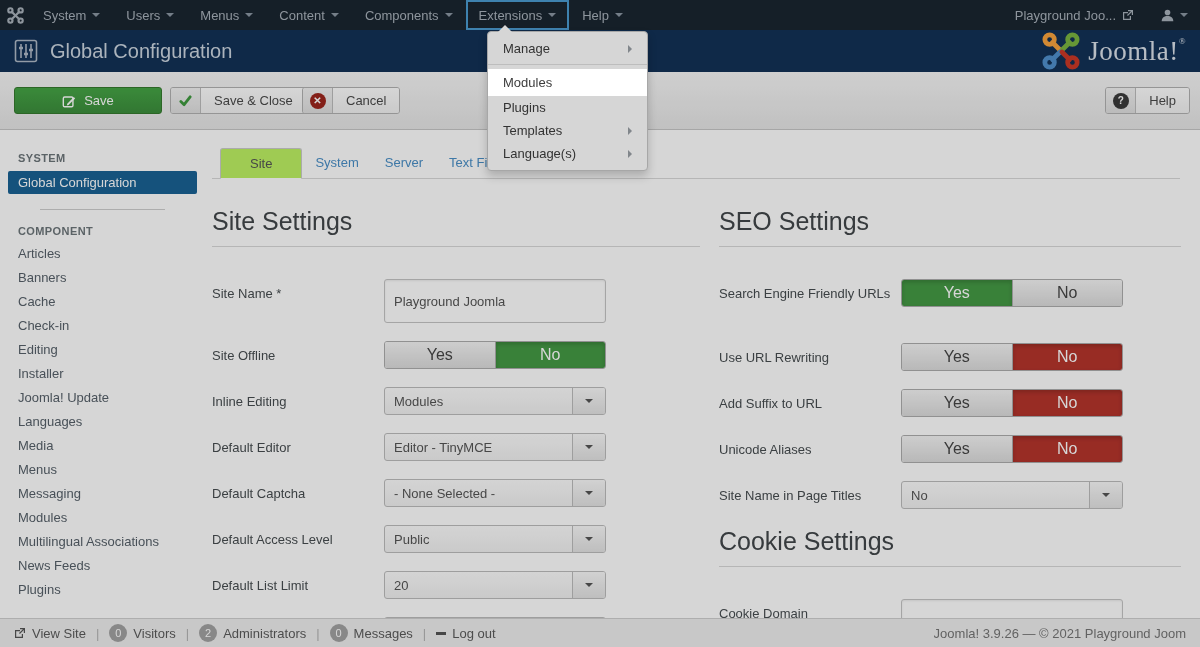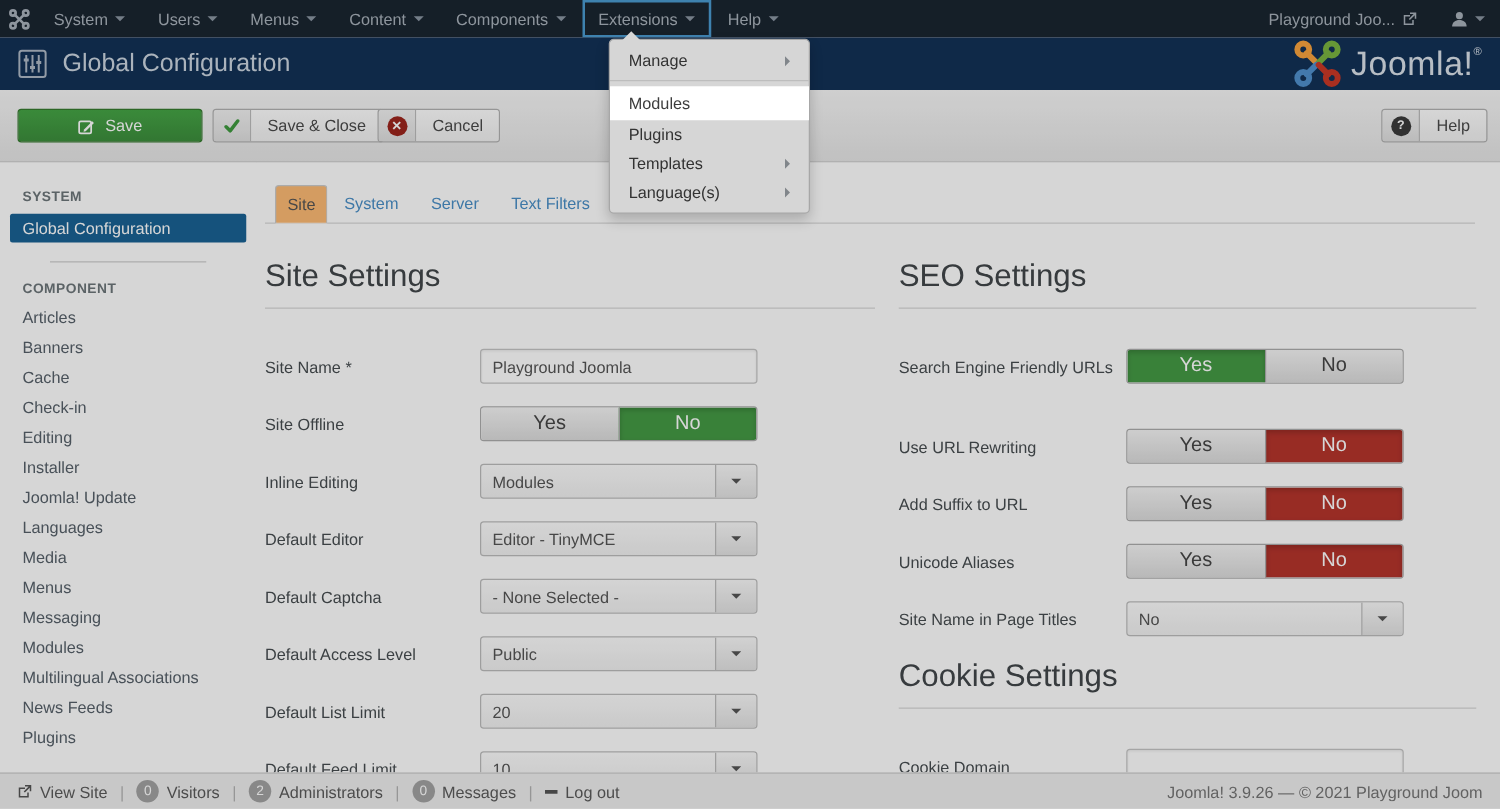--- a/index.html
+++ b/index.html
@@ -18,21 +18,21 @@
   .nav-item.active { border:2px solid #4b9bd1; padding:0 11px; }
   .caret { width:0; height:0; border-left:4px solid transparent;
     border-right:4px solid transparent; border-top:4px solid #8b97a3; }
   .nav-right { margin-left:auto; display:flex; align-items:center; gap:8px; padding-right:12px; }
   .nav-site { color:#a9b2bb; display:flex; align-items:center; gap:6px; cursor:pointer;padding-left:39px; }
   .nav-user { display:flex; align-items:center; gap:5px; margin-left:18px; cursor:pointer; }
   
   .titlebar { position:absolute; top:30px; left:0; right:0; height:42px;
     background:#123156; display:flex; align-items:center; padding:0 14px; }
   .page-title { color:#ccd6e0; font-size:20px; font-weight:normal; margin-left:12px; }
-  .brand { margin-left:auto; display:flex; align-items:center; gap:8px; }
+  .brand { margin-left:auto; display:flex; align-items:center; gap:8px;font-family:Liberation Serif, serif; }
   .brand-text { color:#dbe2ea; font-size:27px; letter-spacing:.5px; }
   .brand-reg { color:#dbe2ea; font-size:9px; vertical-align:top; }
   
   .subhead { position:absolute; top:72px; left:0; right:0; height:58px;
     background:linear-gradient(#f7f7f7,#e6e6e6); border-bottom:1px solid #c6c6c6; }
   .btn-save { position:absolute; left:14px; top:15px; width:148px; height:27px;
     background:linear-gradient(#46a546,#3c8e3c); border:1px solid #357a2e; border-radius:3px;
     color:#fff; font-size:13px; display:flex; align-items:center; justify-content:center;
     gap:8px; cursor:pointer; }
   .btn-seg { position:absolute; top:15px; height:27px; display:flex;
@@ -54,32 +54,32 @@
     padding:4px 10px; border-radius:2px; cursor:pointer; }
   .side-divider { border:0; border-top:1px solid #cfcfcf; margin:15px 40px 9px; }
   .side-item { margin:0 8px; padding:4px 10px; font-size:13px; color:#57616a;
     line-height:16px; cursor:pointer; }
   
   .main { position:absolute; left:205px; top:130px; right:0; bottom:29px;
     background:#fff; overflow:hidden; }
   .tabs { margin:17px 20px 0 7px; border-bottom:1px solid #d9d9d9; display:flex;
     align-items:flex-end; padding-left:8px; }
   .tab { font-size:13px; color:#4a8fc7; padding:8px 13px; cursor:pointer; }
-  .tab.active { background:#fdba74; border:1px solid #ccc; border-bottom:1px solid #fff;
-    border-radius:3px 3px 0 0; color:#555; margin-bottom:-1px; padding:7px 9px; }
+  .tab.active { background:#bef264; border:1px solid #ccc; border-bottom:1px solid #fff;
+    border-radius:3px 3px 0 0; color:#555; margin-bottom:-1px; padding:7px 29px; }
   .col-left  { position:absolute; left:7px;  top:77px; width:488px; }
   .col-right { position:absolute; left:514px; top:77px; width:462px; }
   .section-h { font-size:25px; font-weight:normal; color:#42474a; padding-bottom:10px;
     border-bottom:1px solid #d9d9d9; margin-bottom:32px; }
   .section-h.cookie { margin-top:6px; margin-bottom:32px; }
   .frow { display:flex; margin-bottom:18px; min-height:28px; }
   .frow.wrapgap { margin-bottom:36px; }
   .flabel { width:172px; padding-top:6px; font-size:13px; color:#474d50; line-height:17px; }
   .col-right .flabel { width:182px; }
-  .tinput { width:222px; height:28px; border:1px solid #c5c5c5; border-radius:3px;
+  .tinput { width:222px; height:44px; border:1px solid #c5c5c5; border-radius:3px;
     padding:0 9px; font-size:13px; color:#555; background:#fff;
     box-shadow:inset 0 1px 2px rgba(0,0,0,.08); font-family:inherit; }
   .toggle { display:flex; width:222px; height:28px; border:1px solid #adadad;
     border-radius:3px; overflow:hidden; }
   .tbtn { flex:1; display:flex; align-items:center; justify-content:center; font-size:16px;
     color:#464646; background:linear-gradient(#f5f5f5,#dcdcdc); cursor:pointer; }
   .tbtn + .tbtn { border-left:1px solid #adadad; }
   .tbtn.on-green { background:#459a45; color:#fff; box-shadow:inset 0 2px 4px rgba(0,0,0,.18); }
   .tbtn.on-red   { background:#b5352c; color:#fff; box-shadow:inset 0 2px 4px rgba(0,0,0,.18); }
   .sel { display:flex; width:222px; height:28px; border:1px solid #bdbdbd; border-radius:3px;

